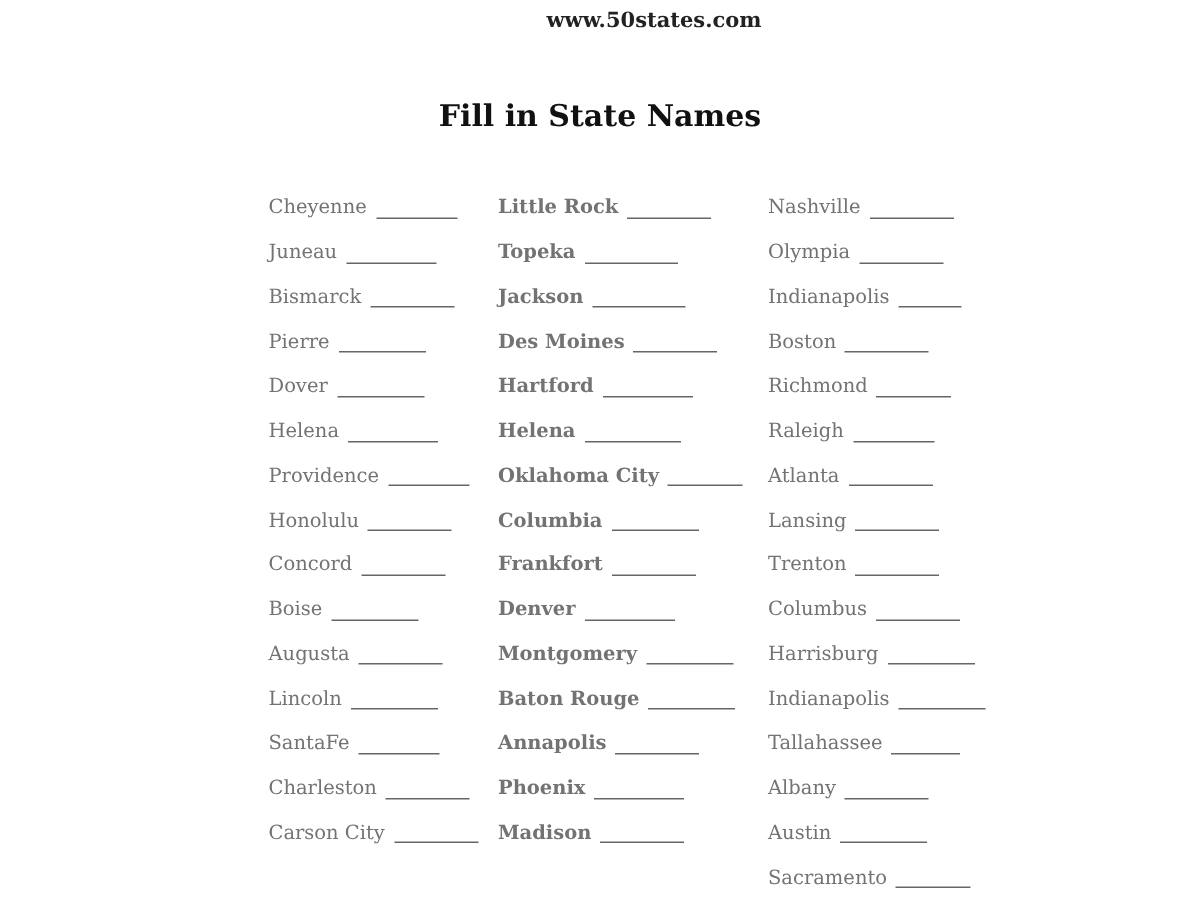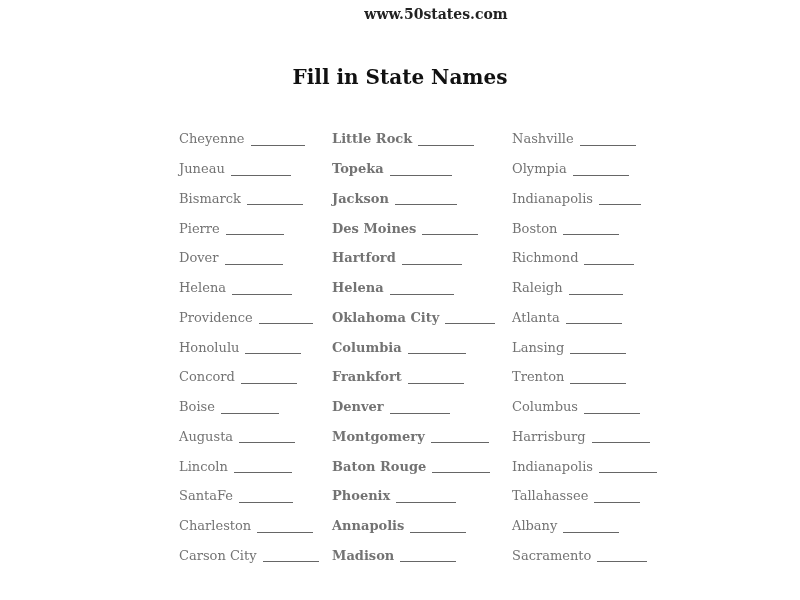--- a/index.html
+++ b/index.html
@@ -172,26 +172,26 @@
     </div>
     <div class="entry">
       <span>Montgomery</span>
       <span class="blank" style="width: 58px;"></span>
     </div>
     <div class="entry">
       <span>Baton Rouge</span>
       <span class="blank" style="width: 58px;"></span>
     </div>
     <div class="entry">
+      <span>Annapolis</span>
+      <span class="blank" style="width: 56px;"></span>
+    </div>
+    <div class="entry">
       <span>Phoenix</span>
       <span class="blank" style="width: 60px;"></span>
-    </div>
-    <div class="entry">
-      <span>Annapolis</span>
-      <span class="blank" style="width: 56px;"></span>
     </div>
     <div class="entry">
       <span>Madison</span>
       <span class="blank" style="width: 56px;"></span>
     </div>
   </div>
 <div class="column col-2">
     <div class="entry">
       <span>Nashville</span>
       <span class="blank" style="width: 56px;"></span>
@@ -240,18 +240,22 @@
       <span>Indianapolis</span>
       <span class="blank" style="width: 58px;"></span>
     </div>
     <div class="entry">
       <span>Tallahassee</span>
       <span class="blank" style="width: 46px;"></span>
     </div>
     <div class="entry">
       <span>Albany</span>
       <span class="blank" style="width: 56px;"></span>
+    </div>
+    <div class="entry">
+      <span>Austin</span>
+      <span class="blank" style="width: 58px;"></span>
     </div>
     <div class="entry">
       <span>Sacramento</span>
       <span class="blank" style="width: 50px;"></span>
     </div>
   </div>
 
 </body></html>

